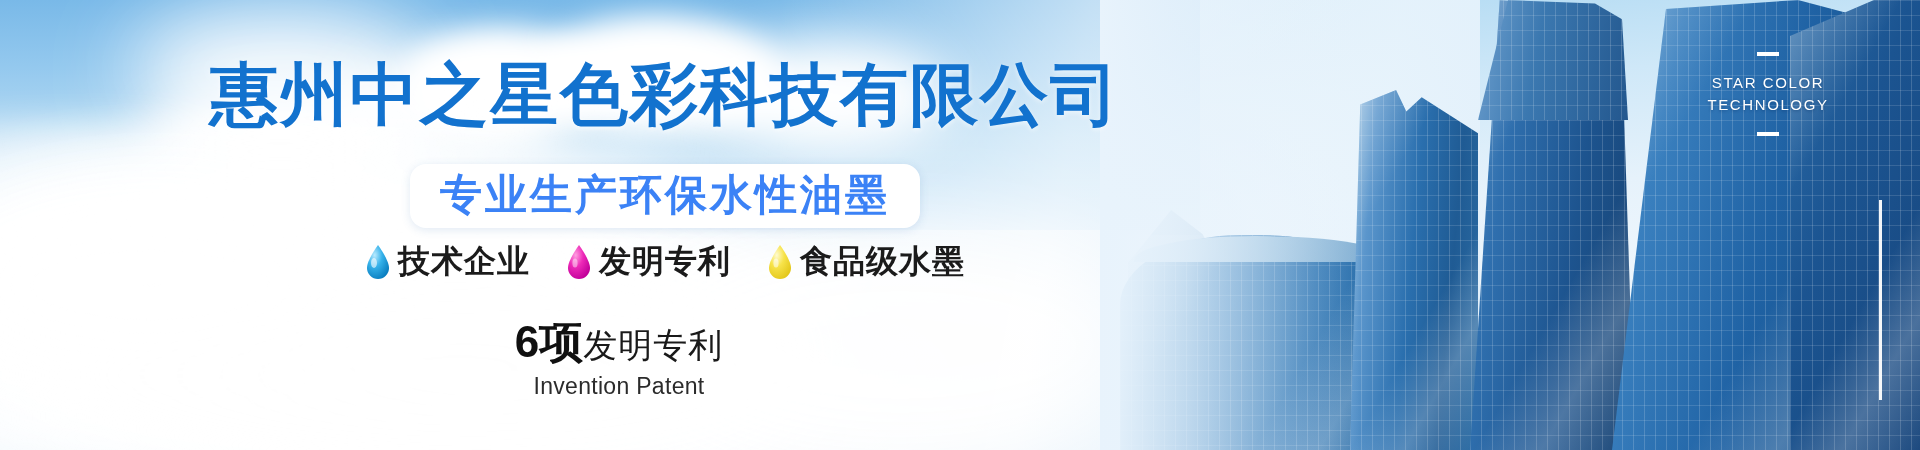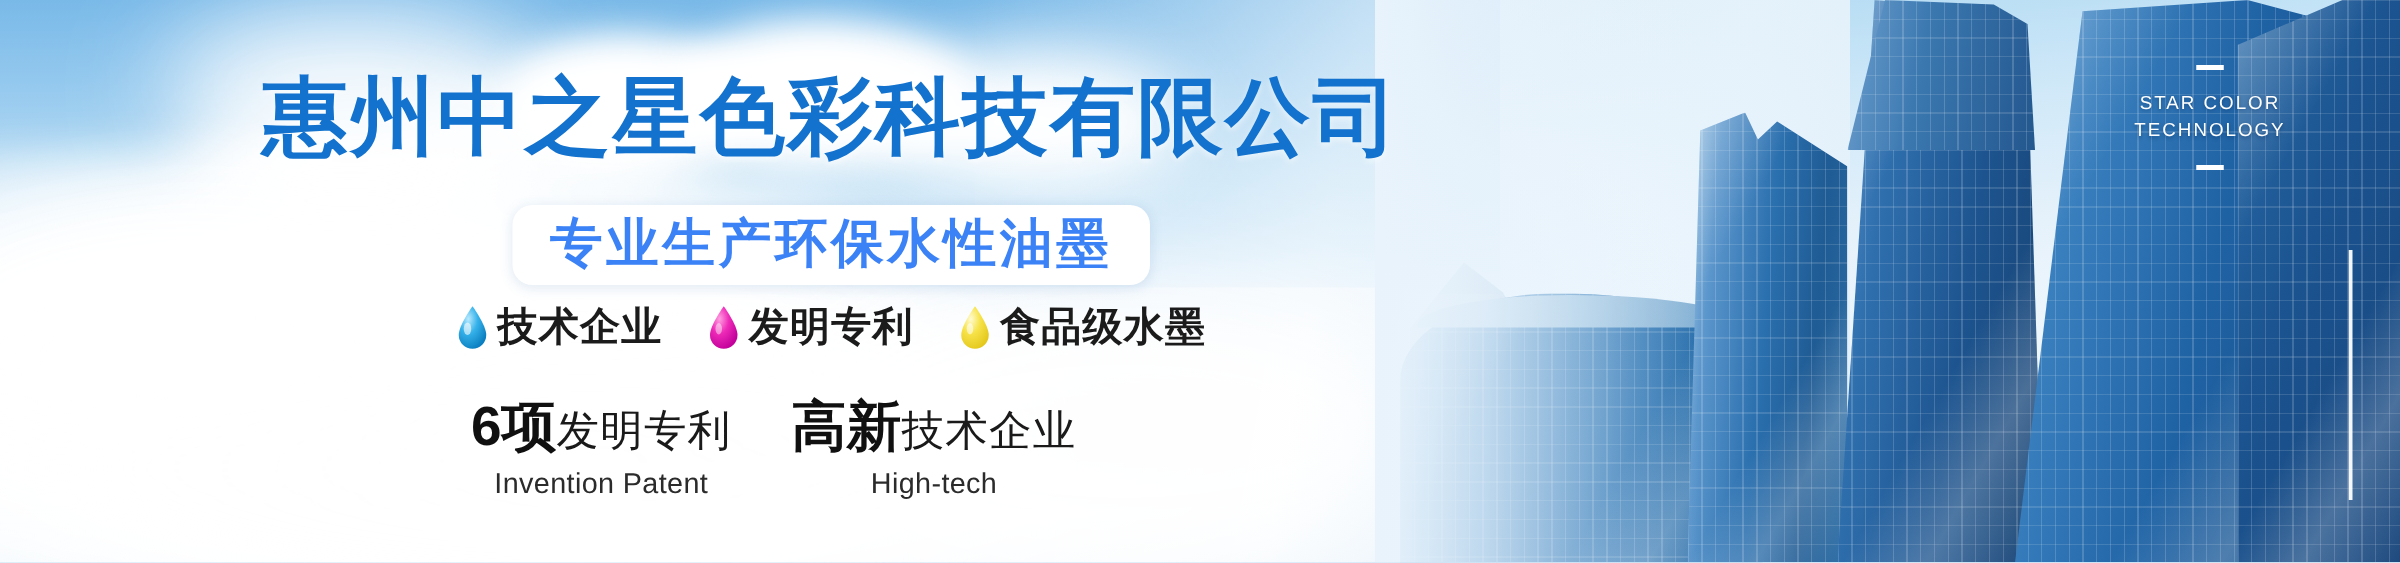--- a/index.html
+++ b/index.html
@@ -358,23 +358,17 @@
 
     <div id="badges">
 
       <div class="badge">
         <div class="badge-line">
           <span class="badge-strong">6项</span><span class="badge-rest">发明专利</span>
         </div>
         <div class="badge-en">Invention Patent</div>
       </div>
 
-      <div class="badge">
-        <div class="badge-line">
-          <span class="badge-strong">高新</span><span class="badge-rest">技术企业</span>
-        </div>
-        <div class="badge-en">High-tech</div>
-      </div>
 
     </div>
 
   </div>
 </div>
 
 </body></html>

